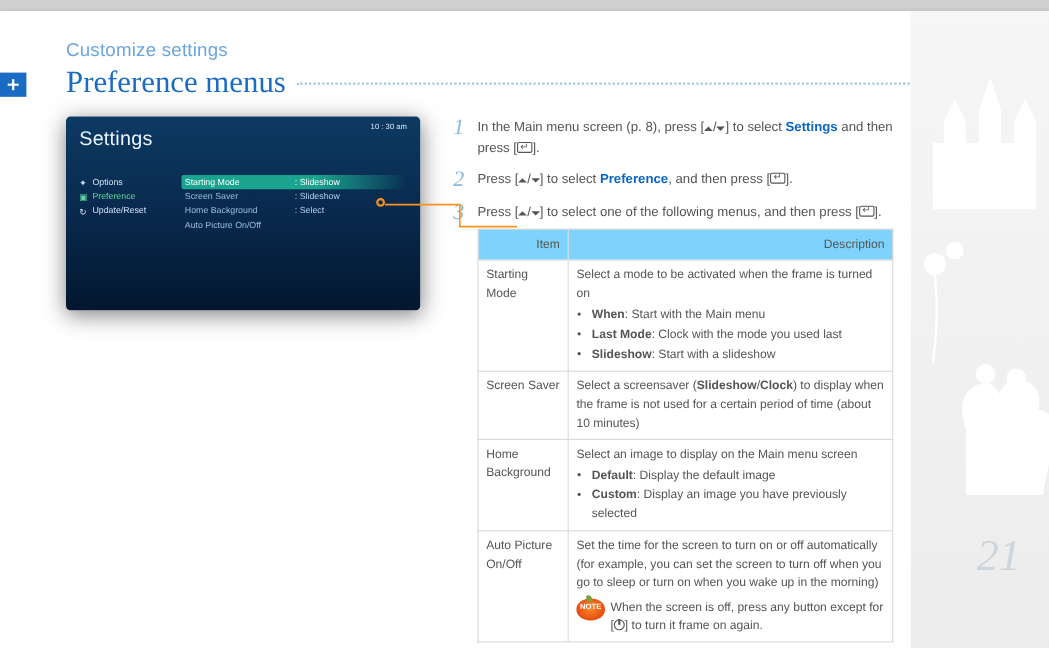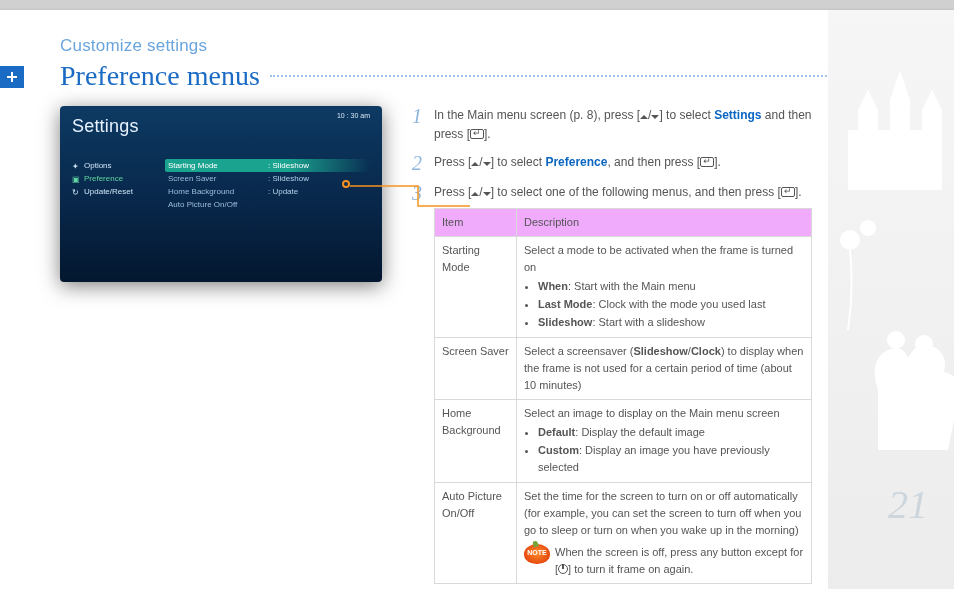--- a/index.html
+++ b/index.html
@@ -170,22 +170,23 @@
     color: var(--gray-dark);
     margin-top: 6px;
   }
   table.desc th, table.desc td {
     border: 1px solid var(--border-light);
     padding: 5px 7px;
     vertical-align: top;
     text-align: left;
   }
   table.desc th {
-    background: #f0abfc;
+    background: #7dd3fc;
     font-weight: normal;
+    text-align: right;
   }
   table.desc ul { margin: 2px 0 0 14px; padding: 0; }
   table.desc li { margin: 1px 0; }
   .note-row { display: flex; align-items: flex-start; gap: 5px; margin-top: 4px;}
   .note-badge {
     width: 26px; height: 20px;
     background: radial-gradient(ellipse at 50% 45%, #ff8a2b 0%, #e2420b 80%);
     border-radius: 50% 50% 48% 48%;
     color: #fff;
     font-size: 7px;
@@ -281,21 +282,21 @@
             <div class="dev-list-row hl">
               <span class="lbl">Starting Mode</span>
               <span class="val">: Slideshow</span>
             </div>
             <div class="dev-list-row">
               <span class="lbl">Screen Saver</span>
               <span class="val">: Slideshow</span>
             </div>
             <div class="dev-list-row">
               <span class="lbl">Home Background</span>
-              <span class="val">: Update</span>
+              <span class="val">: Select</span>
             </div>
             <div class="dev-list-row">
               <span class="lbl">Auto Picture On/Off</span>
               <span class="val"></span>
             </div>
           </div>
         </div>
       </div>
       <div class="pointer-dot" style="left:282px; top:74px;"></div>
       <svg width="120" height="60" style="position:absolute; left:290px; top:62px;">

